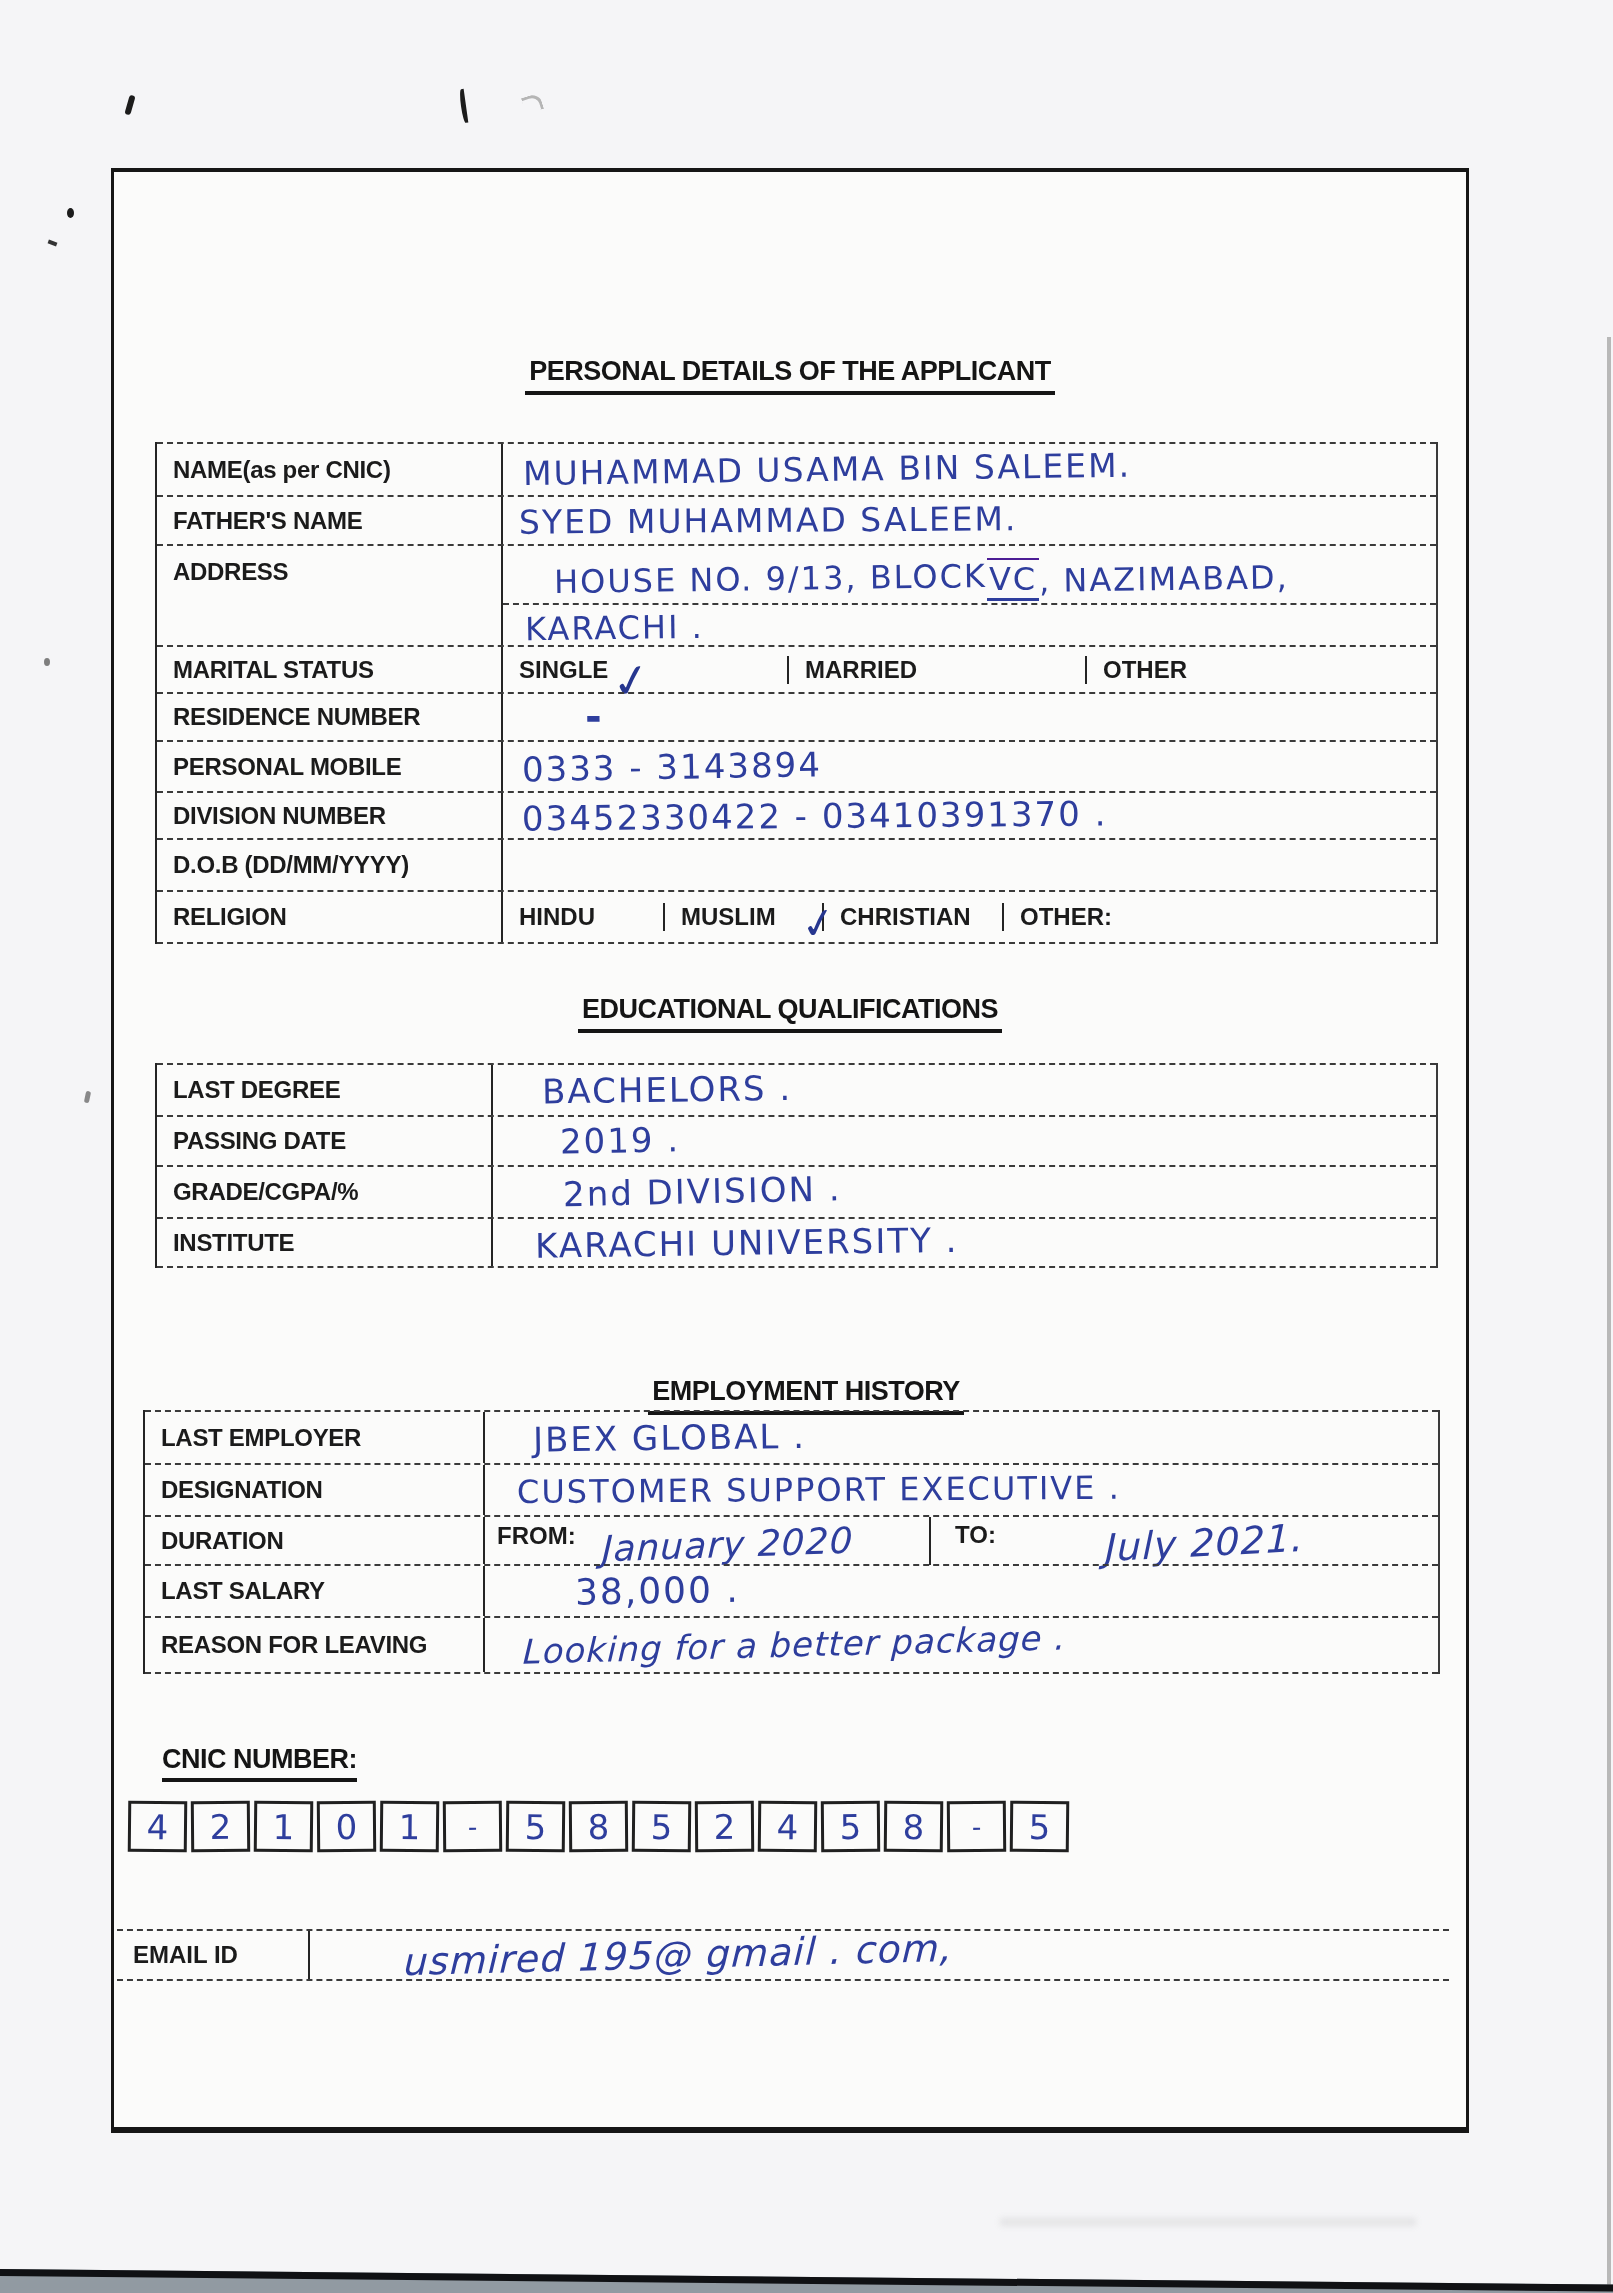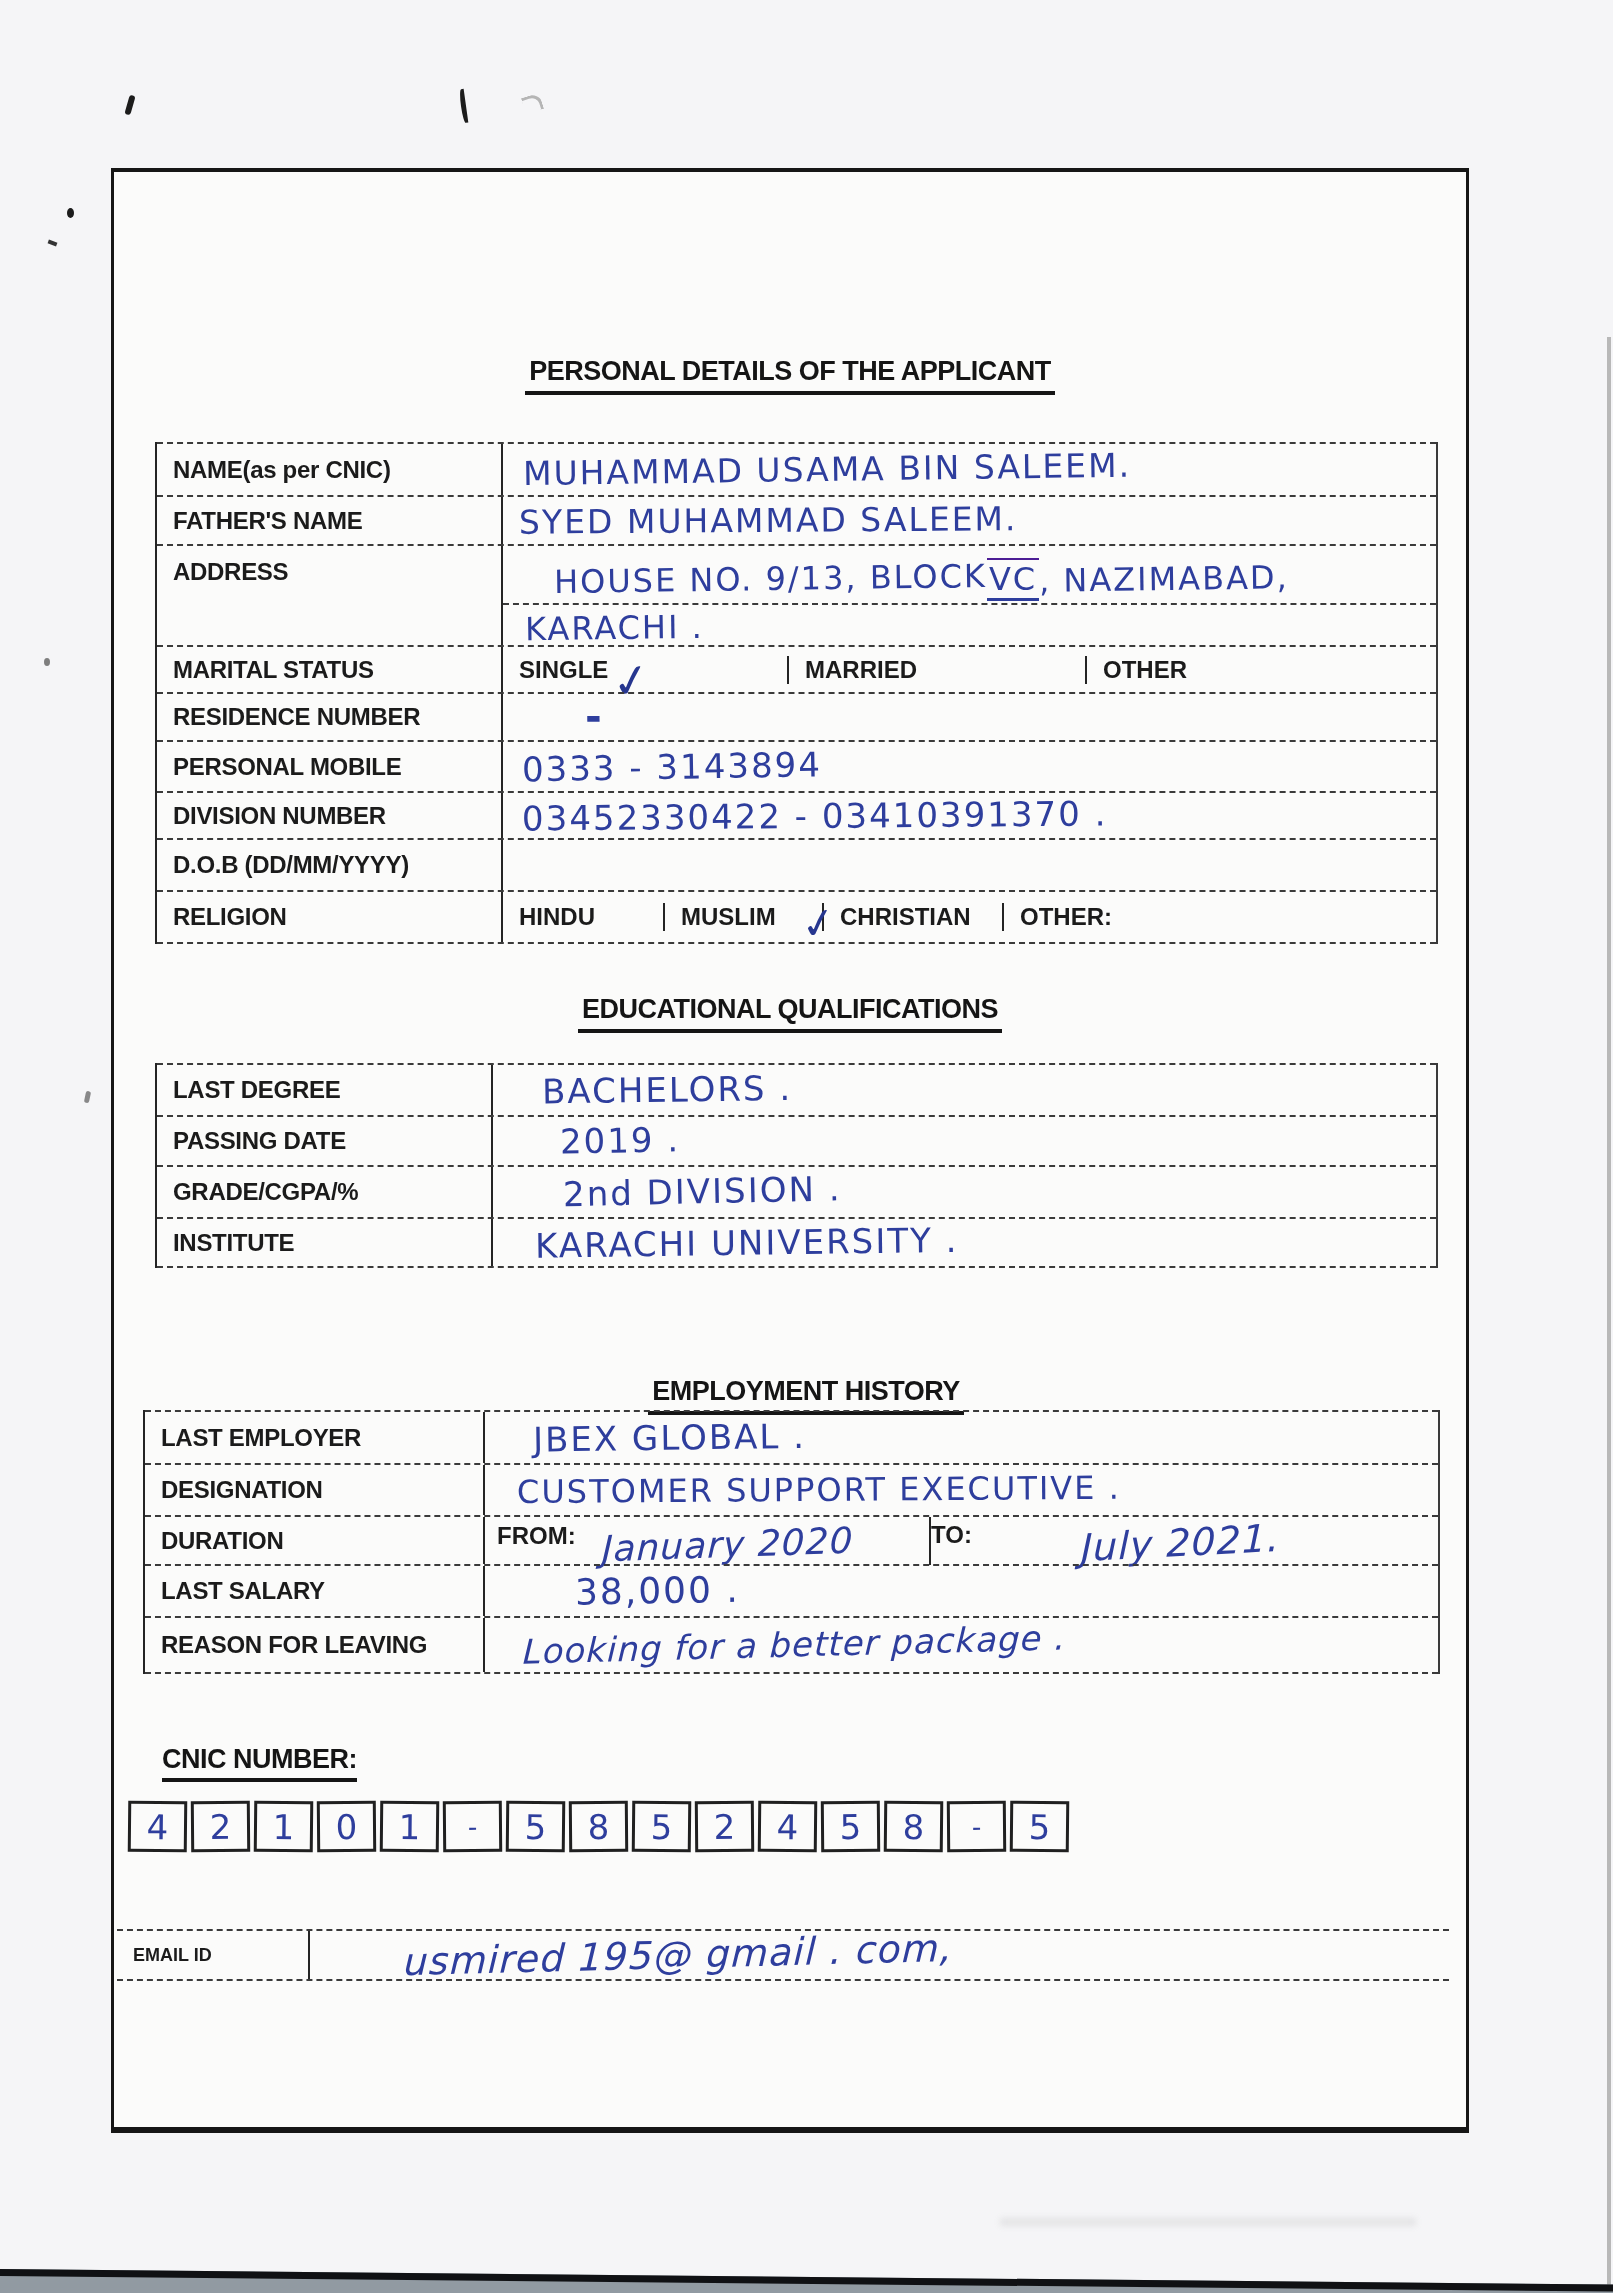--- a/index.html
+++ b/index.html
@@ -42,21 +42,21 @@
   .cnic-row{position:absolute;display:flex;gap:4px;}
   .cbox{width:59px;height:51px;border:3px solid #202020;box-sizing:border-box;
       display:flex;align-items:center;justify-content:center;background:#fbfbfa;}
   .cbox:nth-child(odd){transform:rotate(0.6deg);}
   .cbox:nth-child(even){transform:rotate(-0.5deg);}
   .cbox span{font-family:"DejaVu Sans",sans-serif;font-size:34px;color:#2e3e9d;}
   
   .email-row{position:absolute;display:flex;border-top:2px dashed #3a3a3a;border-bottom:2px dashed #3a3a3a;}
   .email-lbl{width:193px;border-right:2px solid #242424;display:flex;align-items:center;
       padding-left:16px;box-sizing:border-box;}
-  .email-lbl span{font-weight:bold;font-size:18px;color:#1b1b1b;}
+  .email-lbl span{font-weight:bold;font-size:24px;color:#1b1b1b;}
   .email-val{flex:1;position:relative;overflow:visible;}
   
   .mark{position:absolute;background:#1c1c1c;}
   .smudge{position:absolute;background:#8a8a8a;filter:blur(3px);}
   .bottom-strip{position:absolute;left:-12px;top:2269px;width:1703px;height:59px;
       background:#919aa2;border-top:7px solid #101114;transform:rotate(0.55deg);transform-origin:0 0;}
   .right-edge{position:absolute;right:3px;top:337px;width:4px;height:1957px;background:#858585;opacity:.55;}
   .addr-midline{position:absolute;left:0;right:0;top:57px;border-top:2px dashed #3a3a3a;}
 </style>
 </head>
@@ -253,21 +253,21 @@
       </div>
       <div class="row" style="height:47px;">
         <div class="lbl">
             <span>DURATION</span>
           </div>
         <div class="val" style="padding:0;">
           <div class="dur-from" style="width:444px;padding-left:12px;">
             <span class="plabel-b">FROM:</span>
             <span class="hw-c" style="font-size:36px;margin-left:26px;position:relative;top:2px;transform:rotate(-2deg) skewX(-4deg);">January 2020</span>
           </div>
-          <div class="dur-to bl" style="flex:1;padding-left:0;">
+          <div class="dur-to bl" style="flex:1;padding-left:24px;">
             <span class="plabel-b">TO:</span>
             <span class="hw-c" style="font-size:38px;margin-left:109px;position:relative;top:0px;transform:rotate(-3deg) skewX(-4deg);">July 2021.</span>
           </div>
         </div>
       </div>
       <div class="row" style="height:50px;">
         <div class="lbl">
             <span>LAST SALARY</span>
           </div>
         <div class="val">

